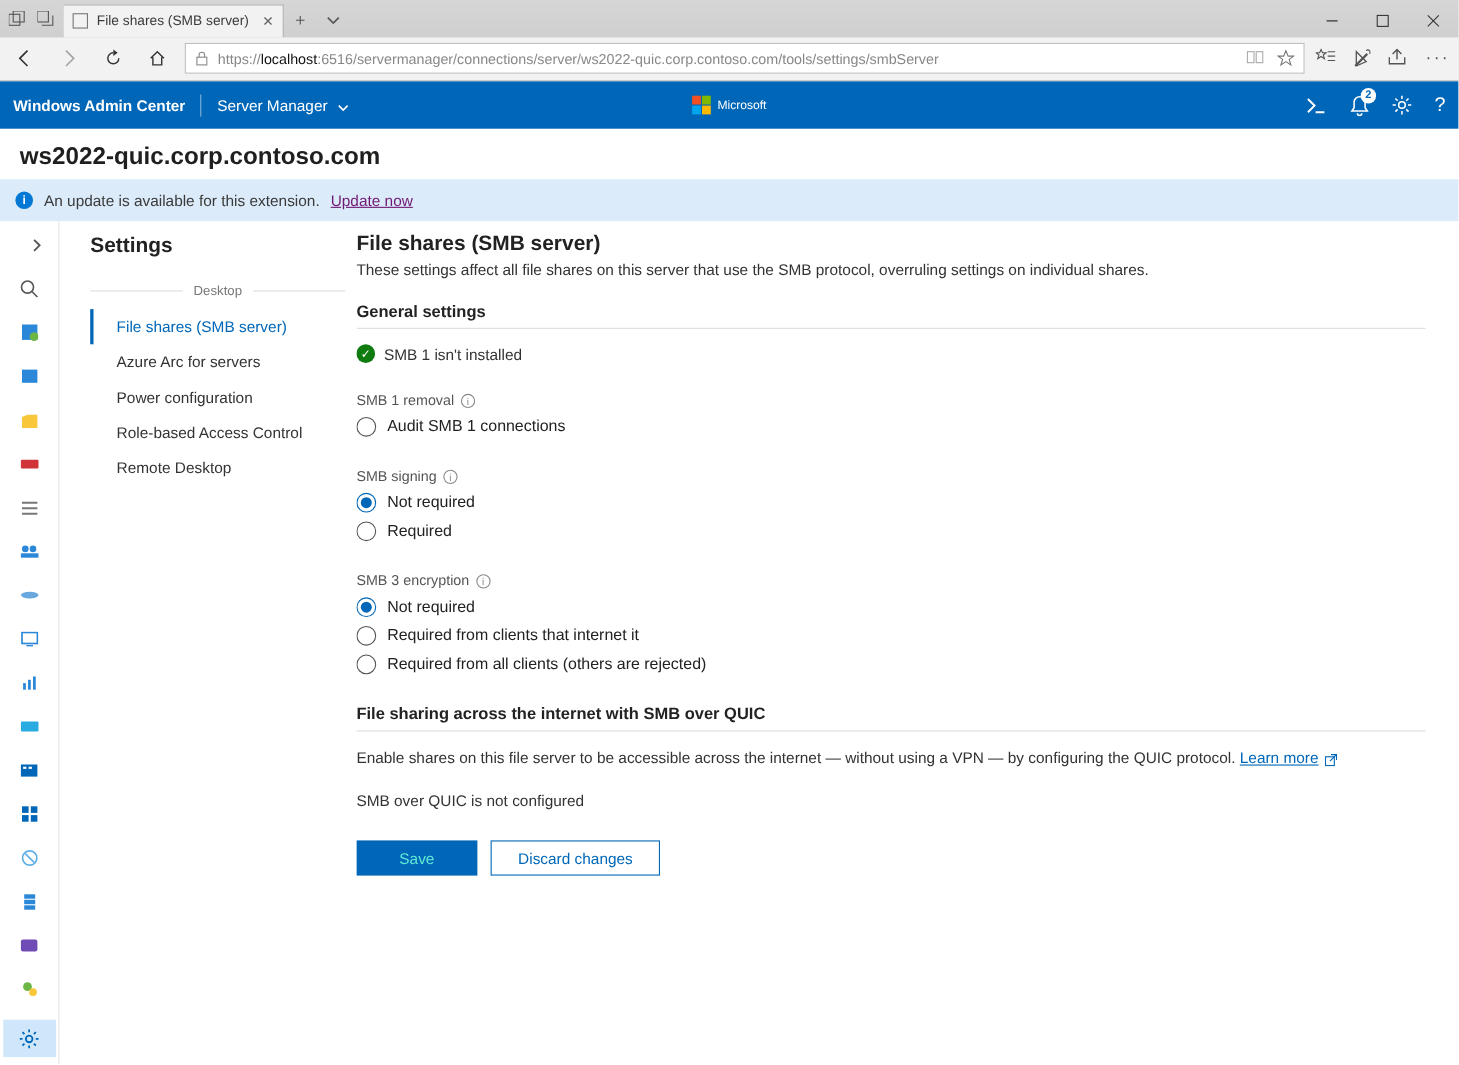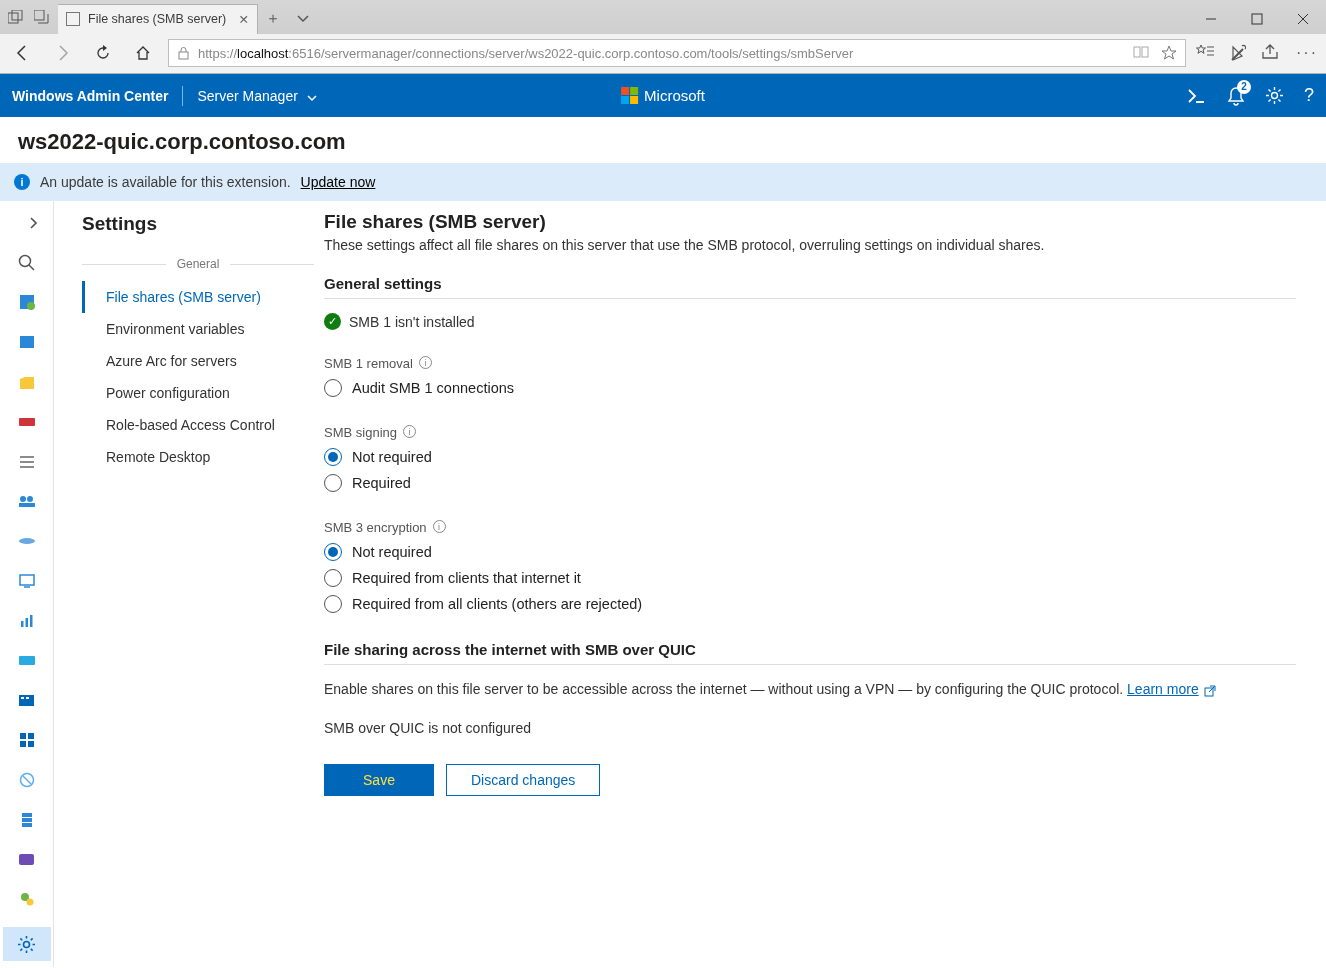--- a/index.html
+++ b/index.html
@@ -125,21 +125,21 @@
       font-size:14px;
     }
     .app-header .brand { font-weight:600; }
     .app-header .divider { width:1px;height:20px;background:rgba(255,255,255,.5);margin:0 14px; }
     .app-header .crumb { display:flex;align-items:flex-end;gap:8px; }
     .ms-logo {
       position:absolute;
       left:50%;
       transform:translateX(-50%);
       display:flex;align-items:center;gap:6px;
-      font-size:15px;
+      font-size:11px;
     }
     .ms-logo .sq { width:8px;height:8px; }
     .app-header .header-right {
       margin-left:auto;
       display:flex;
       gap:20px;
       align-items:center;
     }
     .notif-wrap { position:relative; }
     .notif-badge {
@@ -169,21 +169,21 @@
       gap:10px;
       font-size:14px;
       color:#3a3a3a;
     }
     .update-banner .info-icon {
       width:16px;height:16px;border-radius:50%;
       background:#0078d4;color:#fff;
       display:flex;align-items:center;justify-content:center;
       font-size:11px;font-weight:700;
     }
-    .update-banner a { color:#000000; text-decoration:underline; }
+    .update-banner a { color:#701a75; text-decoration:underline; }
 
     
     .body-row { display:flex; height: calc(968px - 74px - 43px - 47px - 38px); border-radius: 20px; }
     .left-rail {
       width: 54px;
       border-right:1px solid #e4e4e4;
       display:flex;flex-direction:column;
       align-items:center;
       padding-top:10px;
       gap:16px;
@@ -253,21 +253,21 @@
       font-size:14px;color:#333;margin-bottom:26px;
     }
     .status-row .check {
       width:17px;height:17px;border-radius:50%;
       background:#107c10;color:#fff;
       display:flex;align-items:center;justify-content:center;
       font-size:11px;
     }
     .field-label {
       font-size:13px;color:#555;
-      display:flex;align-items:flex-start;gap:6px;
+      display:flex;align-items:flex-end;gap:6px;
       margin-bottom:4px;
     }
     .field-label .info-i {
       width:13px;height:13px;border:1px solid #888;border-radius:50%;
       display:flex;align-items:center;justify-content:center;
       font-size:9px;color:#888;
     }
     .radio-row {
       display:flex;align-items:center;gap:10px;
       font-size:14.5px;color:#222;
@@ -294,21 +294,21 @@
       margin-bottom:30px;
     }
     .configure-row .pen { color:#0067b8; font-size:20px; }
 
     .action-row { display:flex;gap:12px; }
     .btn {
       height:32px;padding:0 24px;font-size:14px;
       display:flex;align-items:center;justify-content:center;
       cursor:pointer;border:1px solid transparent;
     }
-    .btn.primary { background:#0067b8;color:#fde047;min-width:110px;text-align:center; }
+    .btn.primary { background:#0067b8;color:#5eead4;min-width:110px;text-align:center; }
     .btn.secondary { background:#fff;color:#0067b8;border-color:#0067b8; }
 
     svg { display:block; }
   </style>
 </head>
 <body>
 
 <div class="browser-chrome">
   <div class="tab-strip">
     <div class="win-icons">
@@ -590,23 +590,22 @@
     <div class="rail-item bottom active">
       <svg width="19" height="19" viewBox="0 0 19 19">
           <circle cx="9.5" cy="9.5" r="3" fill="none" stroke="#0067b8" stroke-width="1.6"></circle>
           <path d="M9.5 1 V3.5 M9.5 15.5 V18 M1 9.5 H3.5 M15.5 9.5 H18 M3.4 3.4 L5.2 5.2 M13.8 13.8 L15.6 15.6 M15.6 3.4 L13.8 5.2 M5.2 13.8 L3.4 15.6" stroke="#0067b8" stroke-width="1.6"></path>
         </svg>
     </div>
   </div>
 
   <div class="settings-col">
     <h2>Settings</h2>
-    <div class="side-group-label">General</div>
+    <div class="side-group-label">Desktop</div>
     <div class="side-item active">File shares (SMB server)</div>
-    <div class="side-item">Environment variables</div>
     <div class="side-item">Azure Arc for servers</div>
     <div class="side-item">Power configuration</div>
     <div class="side-item">Role-based Access Control</div>
     <div class="side-item">Remote Desktop</div>
   </div>
 
   <div class="main-col">
     <h1>File shares (SMB server)</h1>
     <div class="subtitle">These settings affect all file shares on this server that use the SMB protocol, overruling settings on individual shares.</div>
 

